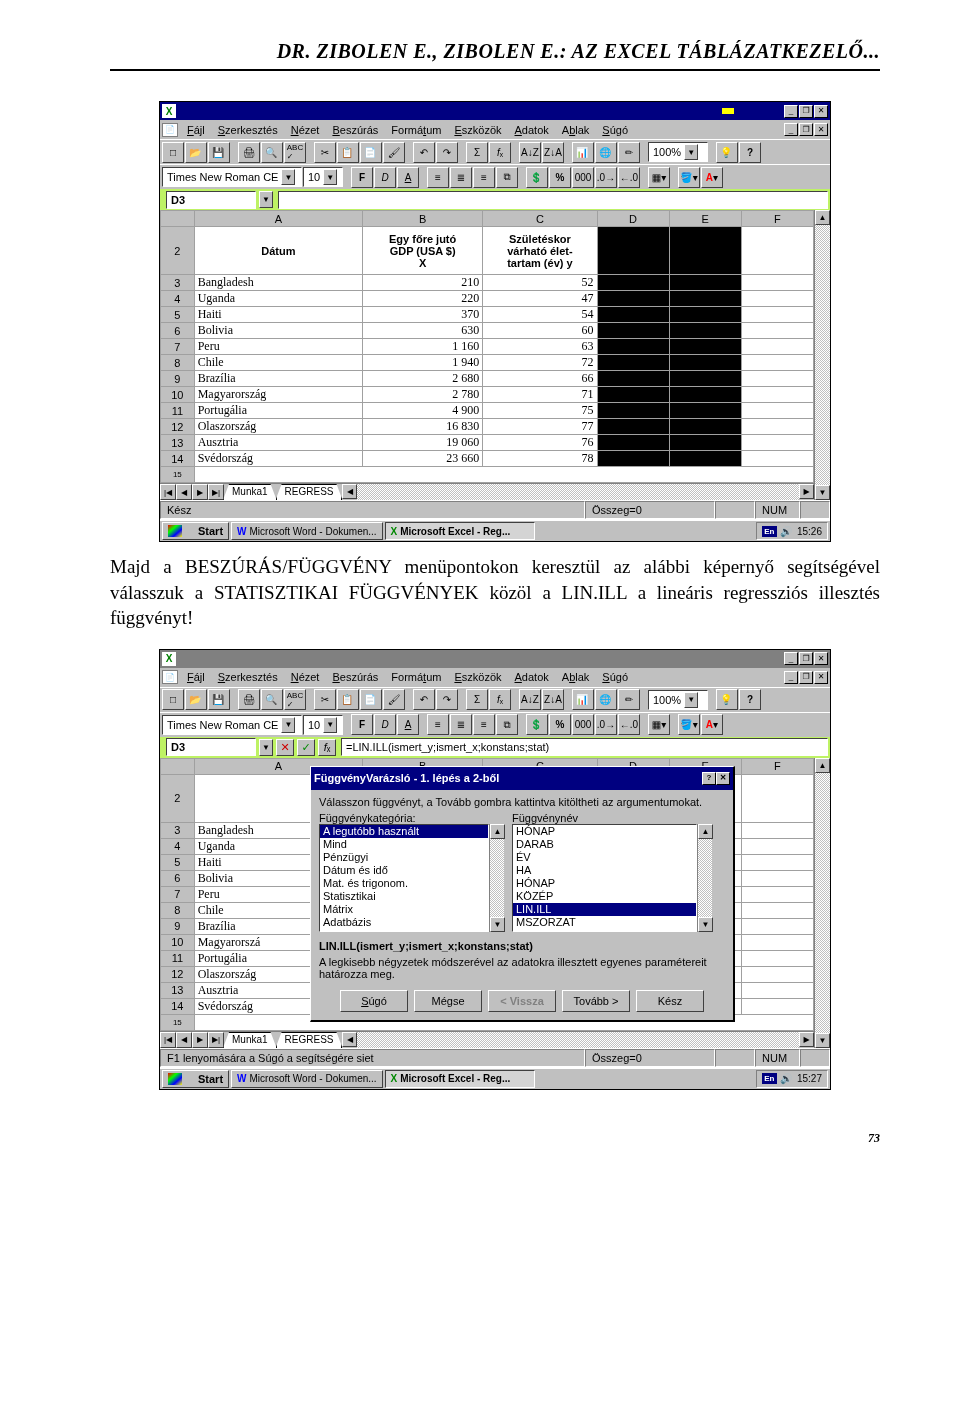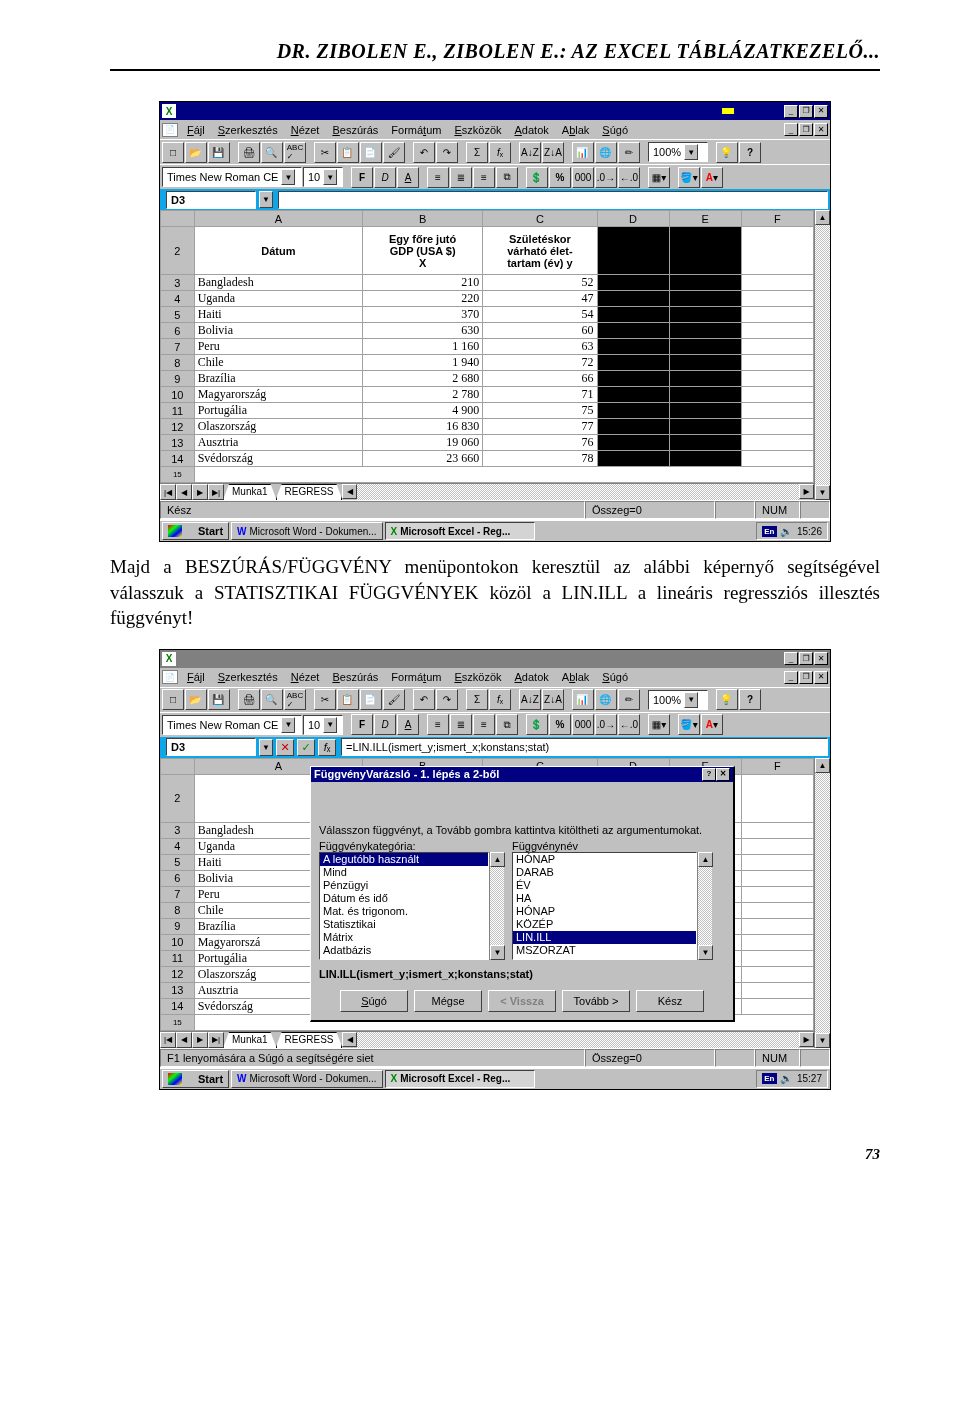--- a/index.html
+++ b/index.html
@@ -13,21 +13,21 @@
   .header-title {
     font-weight: bold;
     font-style: italic;
     font-size: 20px;
     text-align: right;
     letter-spacing: 0.5px;
     margin-bottom: 6px;
   }
   .hr { border-top: 2px solid #000; margin-bottom: 30px; }
   .body-text { font-size: 19px; line-height: 1.35; text-align: justify; margin: 12px 0 18px; }
-  .pagenum { text-align: right; font-size: 15px; margin-top: 56px; padding-bottom: 20px; font-weight: bold; font-style: italic; }
+  .pagenum { text-align: right; font-size: 12px; margin-top: 41px; padding-bottom: 20px; font-weight: bold; font-style: italic; }
 
   
   .shot {
     width: 672px;
     margin: 0 auto;
     border: 1px solid #000;
     background: #c0c0c0;
     font-family: "MS Sans Serif", Arial, sans-serif;
     font-size: 11px;
     color: #000;
@@ -47,21 +47,21 @@
   .menubar .mi { padding:2px 6px; }
   .menubar .mi u { text-decoration: underline; }
   .menubar .docbtns { margin-left:auto; display:flex; gap:1px; }
 
   .toolbar { display:flex; align-items:center; height:25px; background:#c0c0c0; padding:2px; gap:1px; border-top:1px solid #fff; }
   .tbtn { width:22px; height:21px; background:#c0c0c0; border-top:1px solid #fff; border-left:1px solid #fff; border-right:1px solid #404040; border-bottom:1px solid #404040; display:flex; align-items:center; justify-content:center; font-size:10px; }
   .tgap { width:6px; }
   .combo { display:flex; align-items:center; background:#fff; border-top:1px solid #404040; border-left:1px solid #404040; border-right:1px solid #fff; border-bottom:1px solid #fff; height:20px; padding:0 2px 0 4px; }
   .combo .drop { width:14px; height:16px; background:#c0c0c0; border-top:1px solid #fff; border-left:1px solid #fff; border-right:1px solid #404040; border-bottom:1px solid #404040; display:flex; align-items:center; justify-content:center; font-size:8px; margin-left:3px; }
 
-  .namebox-row { display:flex; align-items:center; height:21px; background:#0ea5e9; padding:2px 2px 2px 6px; gap:3px; }
+  .namebox-row { display:flex; align-items:center; height:21px; background:#bef264; padding:2px 2px 2px 6px; gap:3px; }
   .namebox { width:90px; background:#fff; border-top:1px solid #404040; border-left:1px solid #404040; border-right:1px solid #fff; border-bottom:1px solid #fff; height:18px; display:flex; align-items:center; padding:0 4px; font-weight:bold; }
   .dropbtn { width:14px; height:17px; background:#c0c0c0; border-top:1px solid #fff; border-left:1px solid #fff; border-right:1px solid #404040; border-bottom:1px solid #404040; display:flex; align-items:center; justify-content:center; font-size:8px; }
   .fbarbtn { width:18px; height:17px; background:#c0c0c0; border-top:1px solid #fff; border-left:1px solid #fff; border-right:1px solid #404040; border-bottom:1px solid #404040; display:flex; align-items:center; justify-content:center; font-size:11px; }
   .fbar { flex:1; background:#fff; border-top:1px solid #404040; border-left:1px solid #404040; border-right:1px solid #fff; border-bottom:1px solid #fff; height:18px; padding:2px 4px; margin-left:2px; }
 
   
   .gridwrap { display:flex; }
   .gridmain { flex:1; }
   table.grid { border-collapse: collapse; width:100%; background:#fff; table-layout:fixed; }
   table.grid th, table.grid td { border:1px solid #a0a0a0; height:16px; font-size:11px; padding:0 3px; }
@@ -94,23 +94,23 @@
   .tray .kb { background:#000080; color:#fff; font-size:8px; padding:1px 2px; font-weight:bold; }
 
   
   .dialog {
     position:absolute;
     background:#c0c0c0;
     border-top:1px solid #fff; border-left:1px solid #fff;
     border-right:2px solid #000; border-bottom:2px solid #000;
     font-size:11px;
   }
-  .dialog .dtitle { background:#000080; color:#fff; font-weight:bold; height:15px; display:flex; align-items:center; padding:0 3px; }
+  .dialog .dtitle { background:#000080; color:#fff; font-weight:bold; height:23px; display:flex; align-items:center; padding:0 3px; }
   .dialog .dtitle .spacer { flex:1; }
-  .dialog .dbody { padding:6px 8px 8px;margin-top:36px; }
+  .dialog .dbody { padding:6px 8px 8px; }
   .dialog .listbox { background:#fff; border-top:1px solid #404040; border-left:1px solid #404040; border-right:1px solid #fff; border-bottom:1px solid #fff; height:108px; overflow:hidden; position:relative; }
   .dialog .listbox .item { padding:0 3px; height:13px; line-height:13px; white-space:nowrap; }
   .dialog .listbox .item.sel { background:#000080; color:#fff; }
   .dialog .listboxes { display:flex; gap:8px; }
   .dialog .listcol { display:flex; flex-direction:column; }
   .dialog .listcol .lbwrap { display:flex; }
   .dialog .btnrow { display:flex; gap:6px; justify-content:center; margin-top:10px; }
   .dialog .dbtn { width:68px; height:22px; border-top:1px solid #fff; border-left:1px solid #fff; border-right:1px solid #404040; border-bottom:1px solid #404040; background:#c0c0c0; display:flex; align-items:center; justify-content:center; }
   .dialog .dbtn.disabled { color:#808080;font-weight:bold; }
   .dialog .sig { font-weight:bold; margin-top:8px; }
@@ -779,20 +779,21 @@
                   </div>
                 <div class="lbscroll">
                     <div class="sbtn">▲</div>
                     <div class="strack"></div>
                     <div class="sbtn">▼</div>
                   </div>
               </div>
             </div>
           </div>
           <div class="sig">LIN.ILL(ismert_y;ismert_x;konstans;stat)</div>
+          <div style="margin-top:4px">A legkisebb négyzetek módszerével az adatokra illesztett egyenes paramétereit határozza meg.</div>
           <div class="btnrow">
             <div class="dbtn"><u>S</u><span></span>úgó</div>
             <div class="dbtn">Mégse</div>
             <div class="dbtn disabled">&lt; Vissza</div>
             <div class="dbtn">Tovább &gt;</div>
             <div class="dbtn">Kész</div>
           </div>
         </div>
       </div>
     </div>

